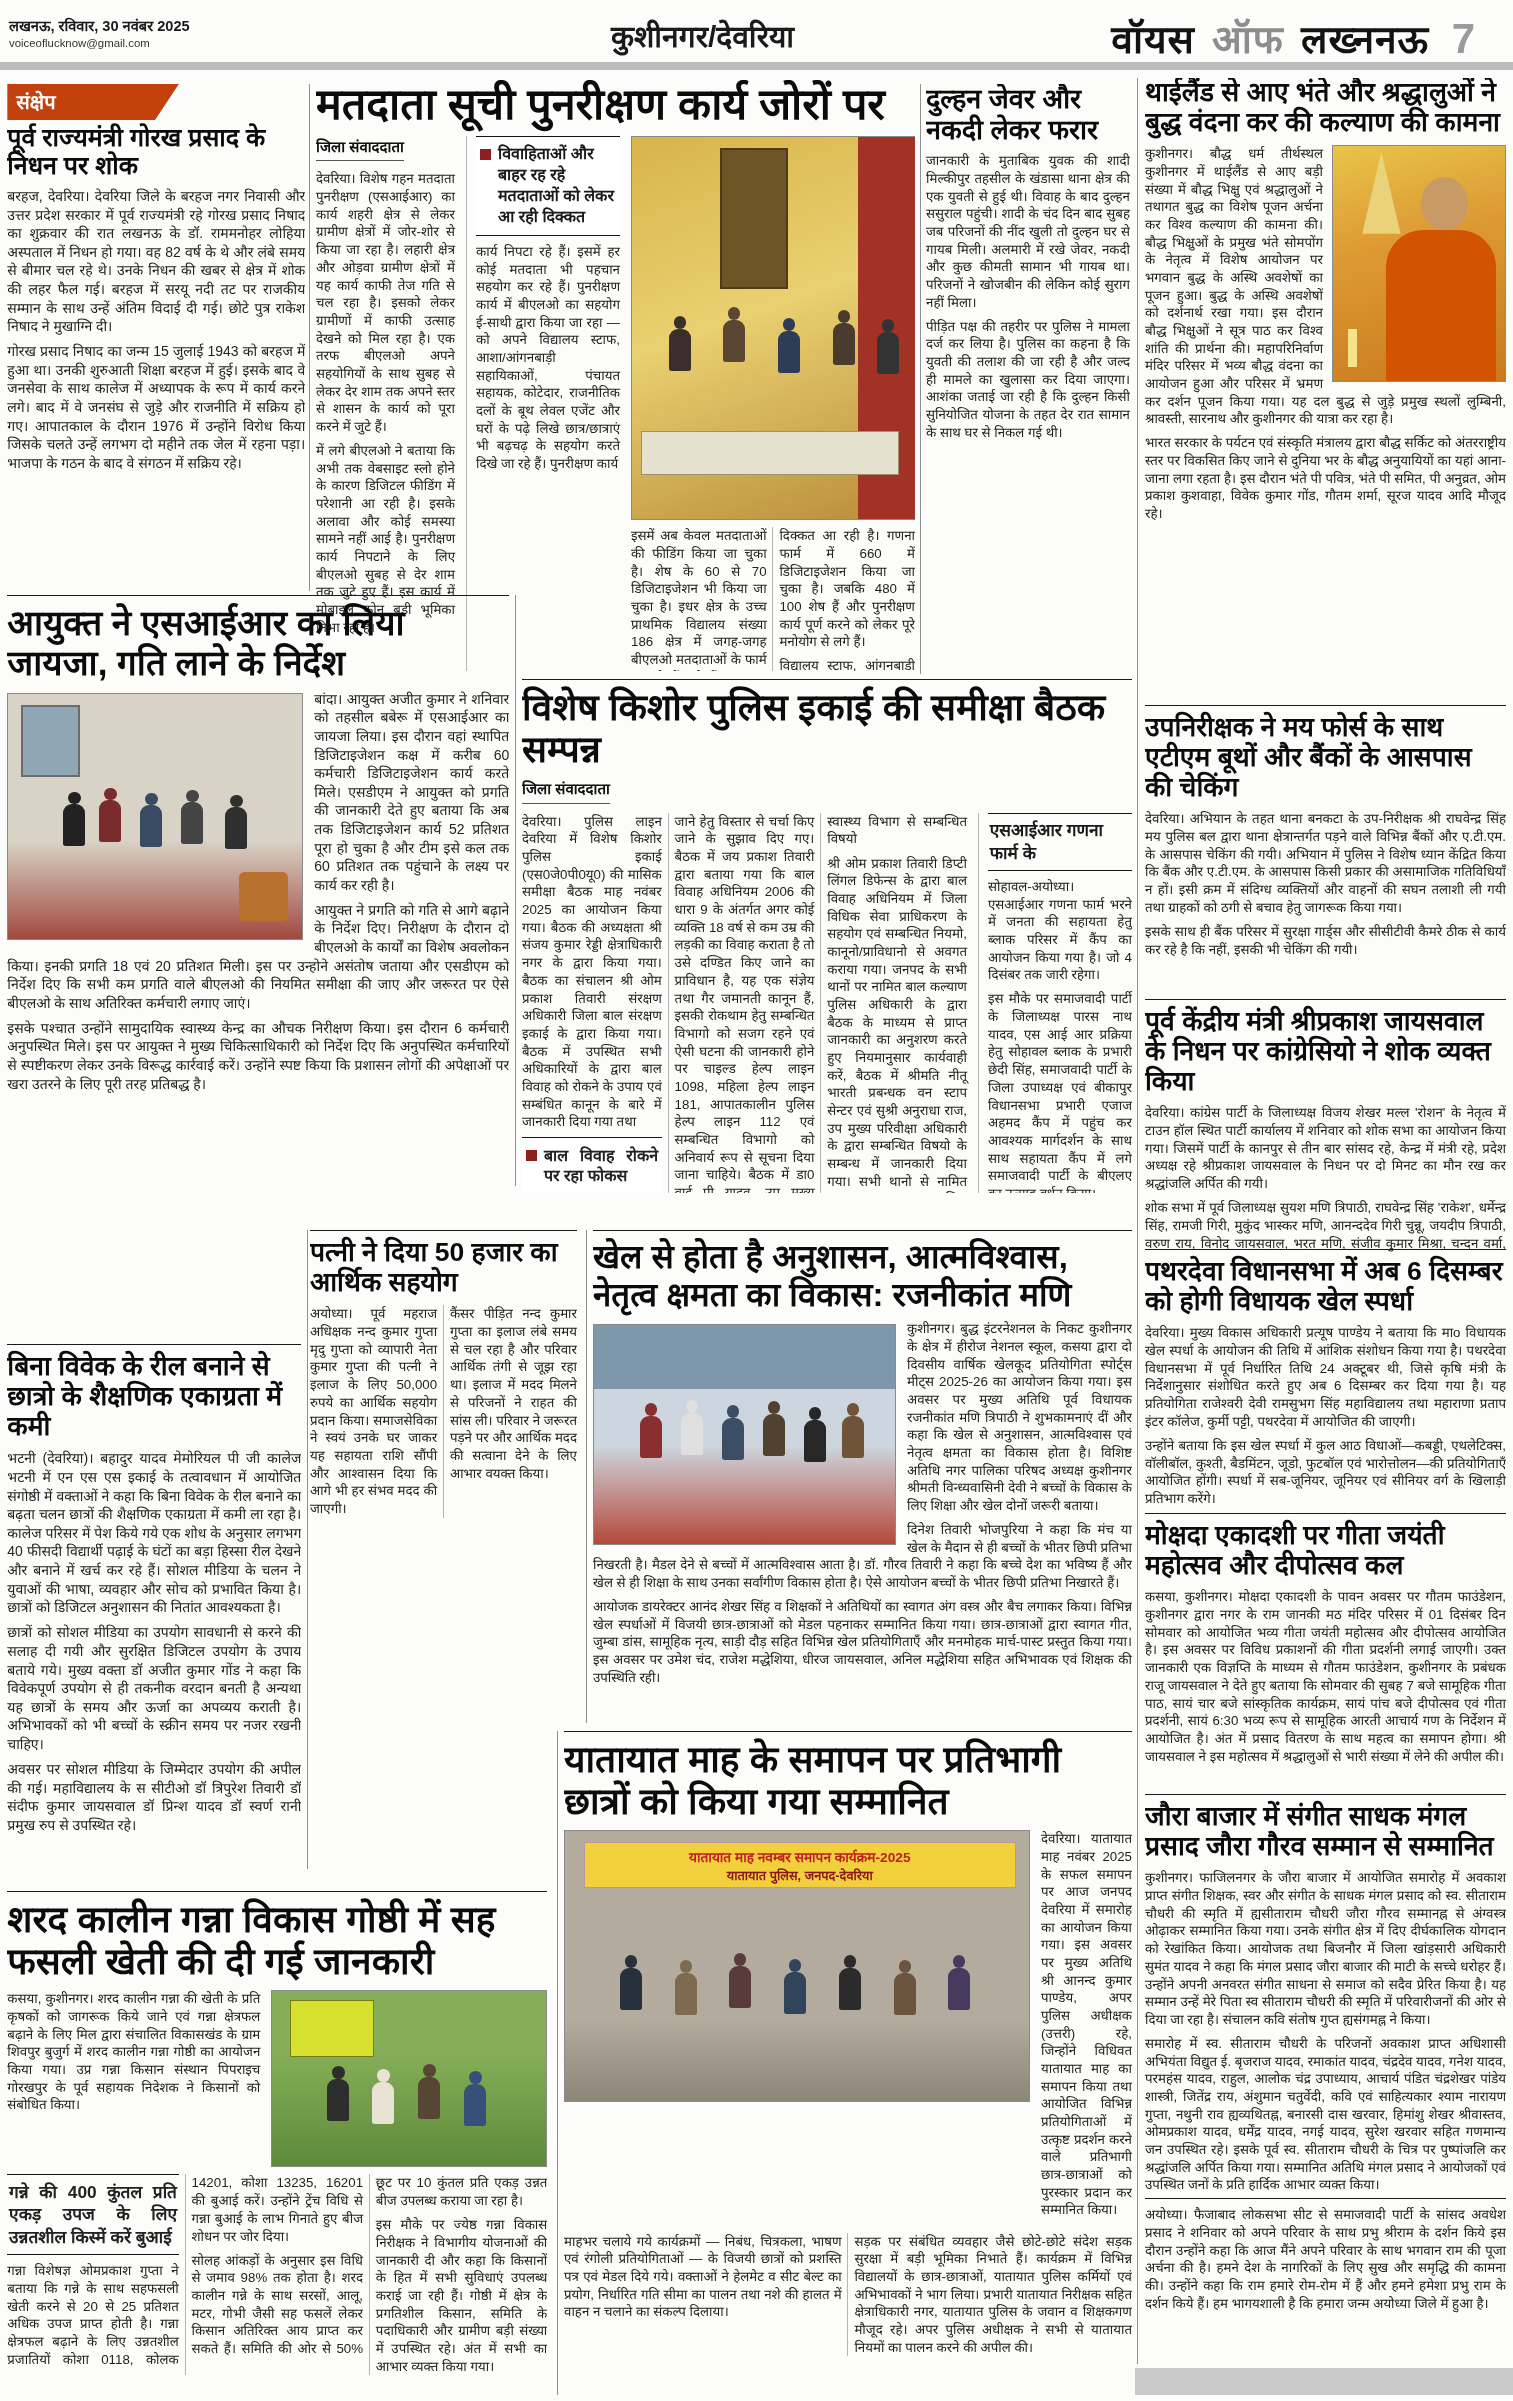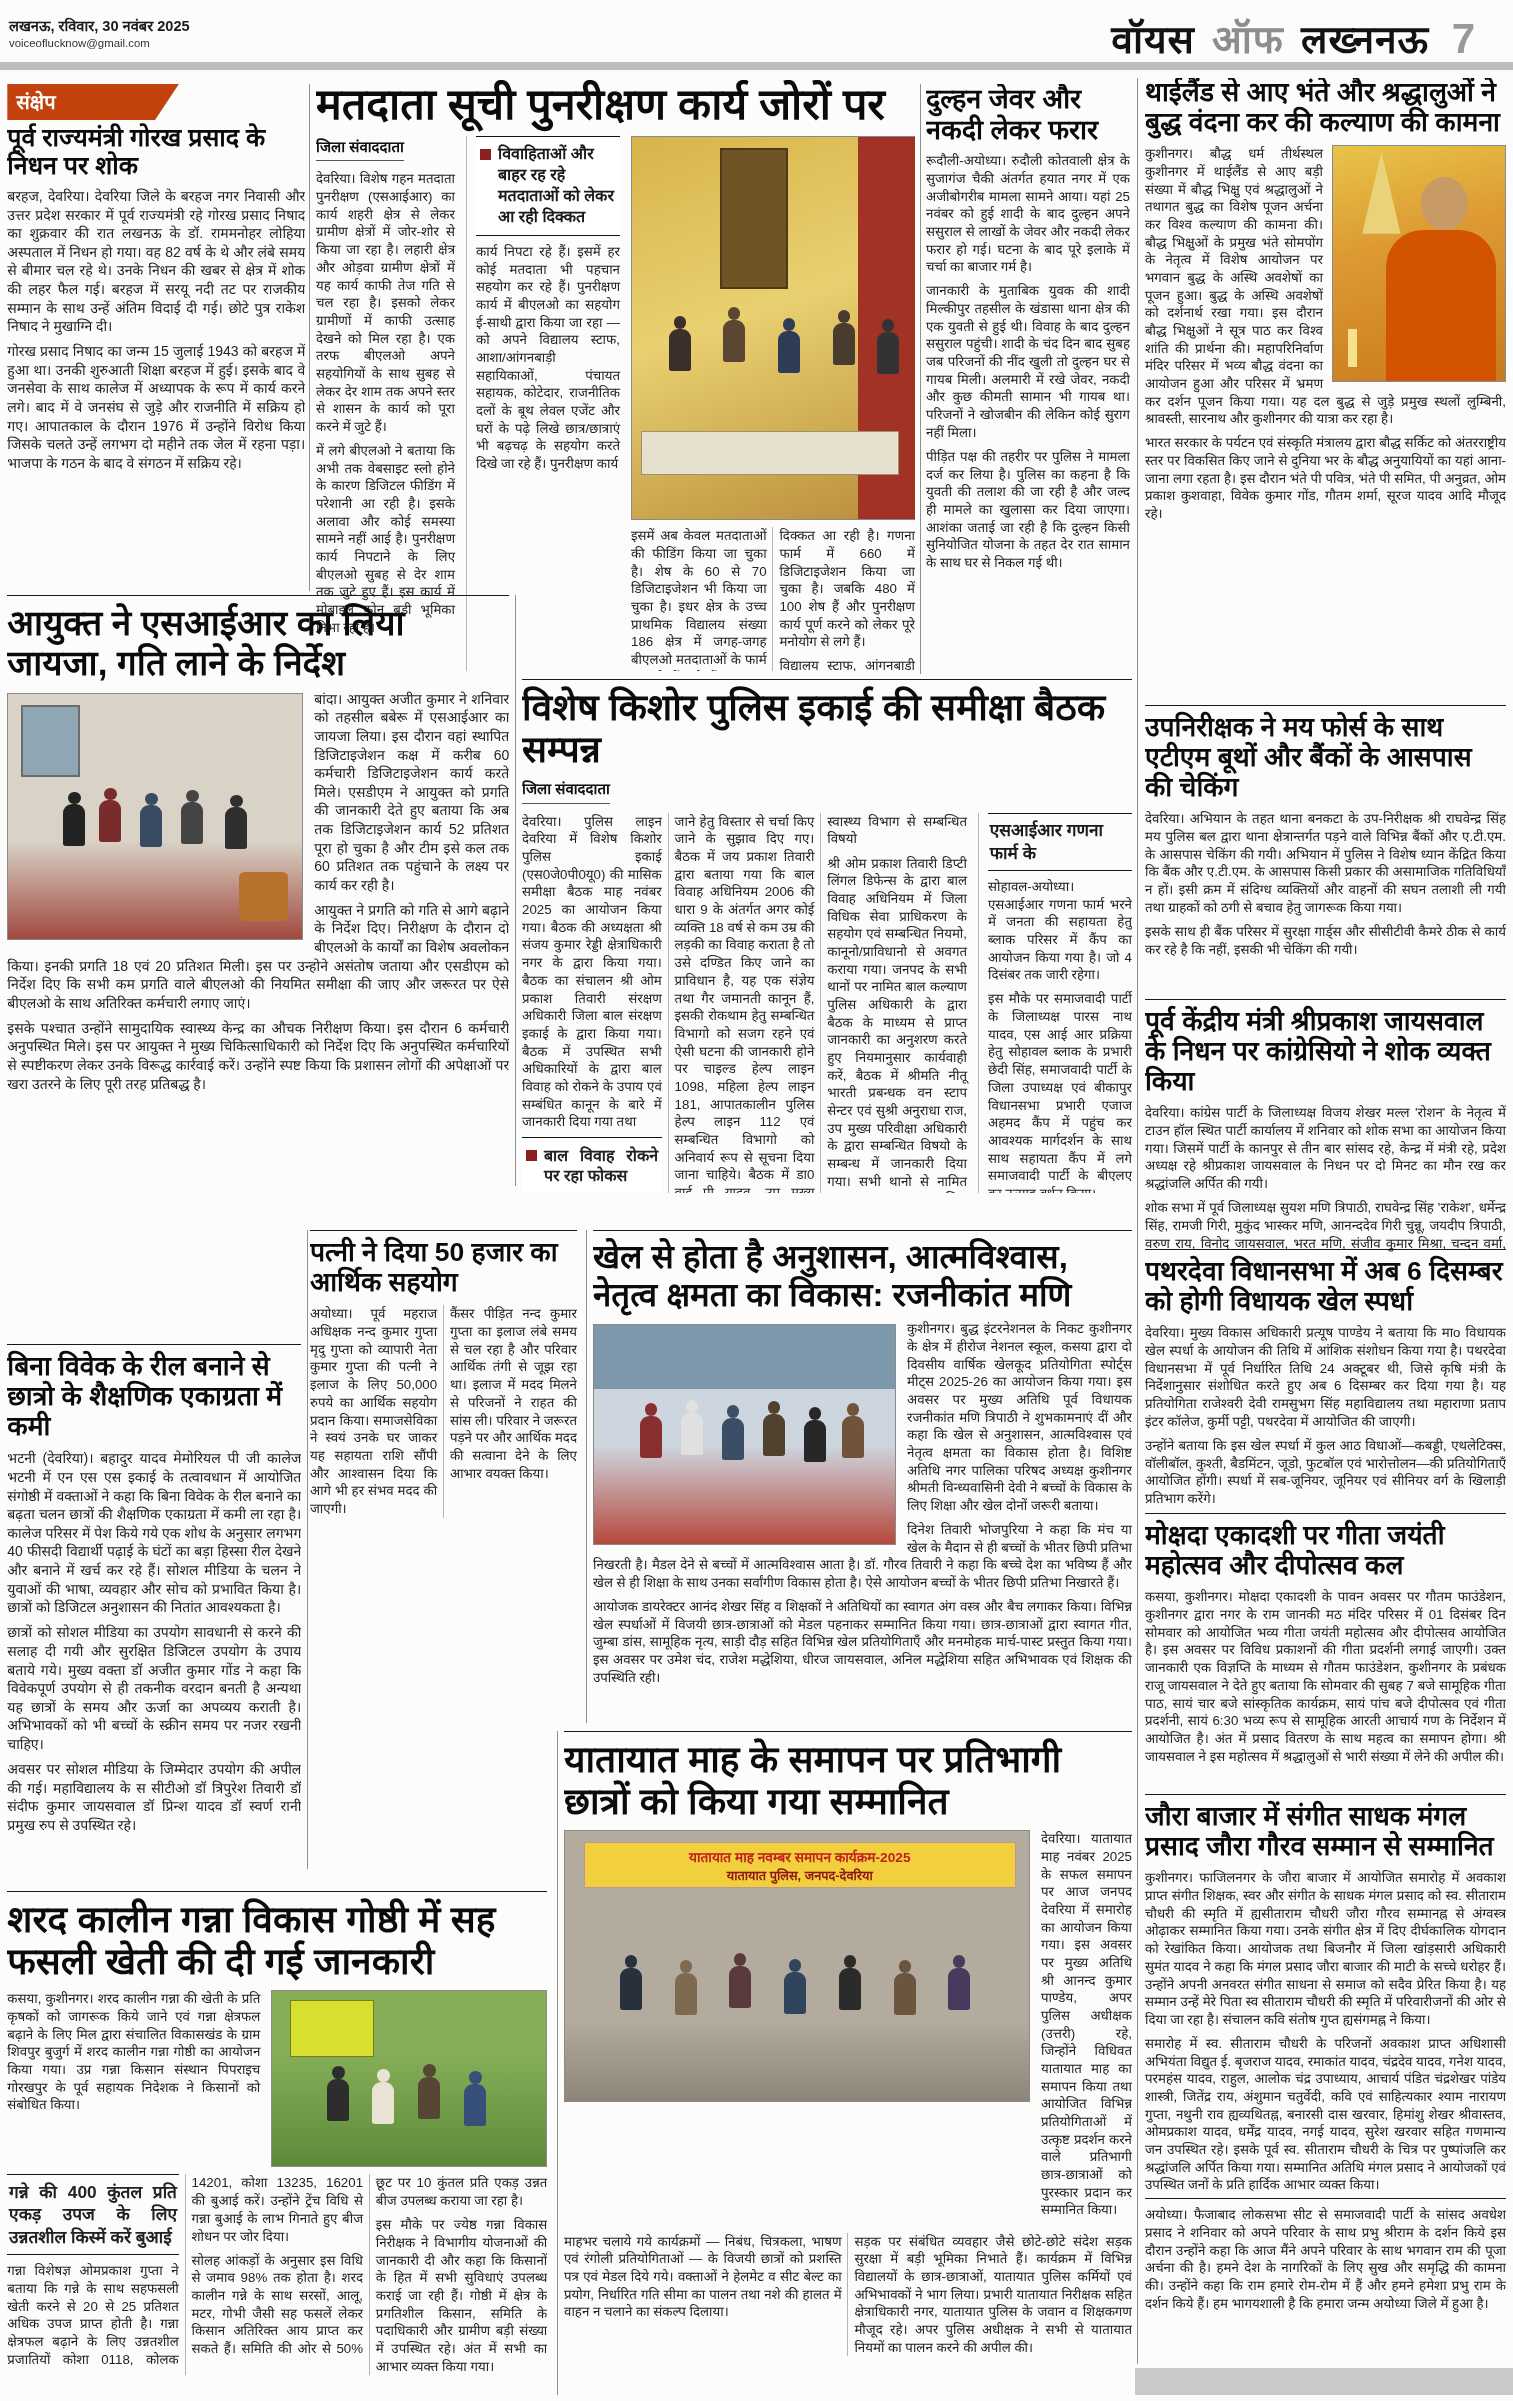--- a/index.html
+++ b/index.html
@@ -44,20 +44,21 @@
 </head>
 <body>
 
 <div class="page">
 
   <div class="abs" style="left:0;top:0;width:1513px;height:73px;">
     <div class="abs" style="left:9px;top:14.6px;">
       <div class="hdr-date">लखनऊ, रविवार, 30 नवंबर 2025</div>
       <div class="hdr-mail">voiceoflucknow@gmail.com</div>
     </div>
+    <div class="abs hdr-section" style="left:511px;top:14.6px;width:383px;text-align:center;">कुशीनगर/देवरिया</div>
     <div class="abs masthead" style="right:37px;top:11px;">
       <span class="m1">वॉयस</span>
       <span class="m2">ऑफ</span>
       <span class="m3">लख्ननऊ</span>
       <span class="pageno">7</span>
     </div>
     <div class="hrule" style="top:62px;"></div>
   </div>
 
   <div class="vline" style="left:309px;top:84px;height:507px;"></div>
@@ -112,21 +113,20 @@
           <p>निभा रहे हैं। इधर एक महिला बीएलओ ने बताया कि विवाहित महिलाओं और बाहर रह रहे मतदाताओं के चलते फार्म भरवाने में दिक्कत आ रही है। गणना फार्म में 660 में डिजिटाइजेशन किया जा चुका है। जबकि 480 में 100 शेष हैं और पुनरीक्षण कार्य पूर्ण करने को लेकर पूरे मनोयोग से लगे हैं।</p>
           <p>विद्यालय स्टाफ, आंगनबाड़ी सहायिका, पंचायत सहायक, कोटेदार गजब का सहयोग दे रहे हैं। सुबह से लेकर देर शाम तक कार्य किया जा रहा है और पुनरीक्षण कार्य पूर्ण करने की होड़ सी दिख रही है।</p>
         </div>
       </div>
     </div>
   </div>
 
   <div class="abs" style="left:926px;top:84px;width:204px;height:584px;overflow:hidden;">
     <div class="headline" style="font-size:27px;">दुल्हन जेवर और नकदी लेकर फरार</div>
     <div class="body-text">
-      <p>रूदौली-अयोध्या। रुदौली कोतवाली क्षेत्र के सुजागंज चैकी अंतर्गत हयात नगर में एक अजीबोगरीब मामला सामने आया। यहां 25 नवंबर को हुई शादी के बाद दुल्हन अपने ससुराल से लाखों के जेवर और नकदी लेकर फरार हो गई। घटना के बाद पूरे इलाके में चर्चा का बाजार गर्म है।</p>
       <p>जानकारी के मुताबिक युवक की शादी मिल्कीपुर तहसील के खंडासा थाना क्षेत्र की एक युवती से हुई थी। विवाह के बाद दुल्हन ससुराल पहुंची। शादी के चंद दिन बाद सुबह जब परिजनों की नींद खुली तो दुल्हन घर से गायब मिली। अलमारी में रखे जेवर, नकदी और कुछ कीमती सामान भी गायब था। परिजनों ने खोजबीन की लेकिन कोई सुराग नहीं मिला।</p>
       <p>पीड़ित पक्ष की तहरीर पर पुलिस ने मामला दर्ज कर लिया है। पुलिस का कहना है कि युवती की तलाश की जा रही है और जल्द ही मामले का खुलासा कर दिया जाएगा। आशंका जताई जा रही है कि दुल्हन किसी सुनियोजित योजना के तहत देर रात सामान के साथ घर से निकल गई थी।</p>
     </div>
   </div>
 
   <div class="abs" style="left:1145px;top:78px;width:361px;height:619px;overflow:hidden;">
     <div class="headline" style="font-size:26.5px;">थाईलैंड से आए भंते और श्रद्धालुओं ने बुद्ध वंदना कर की कल्याण की कामना</div>
     <div class="body-text">
       <div class="photo" style="float:right;width:172px;height:235px;margin:0 0 7.3px 9px;background:linear-gradient(165deg,#e8c44a,#dd9a33 40%,#c97a1e);">
         <div class="abs" style="left:16.4px;top:5.5px;width:64px;height:82px;background:#e9d27a;clip-path:polygon(50% 0,80% 100%,20% 100%);"></div>

